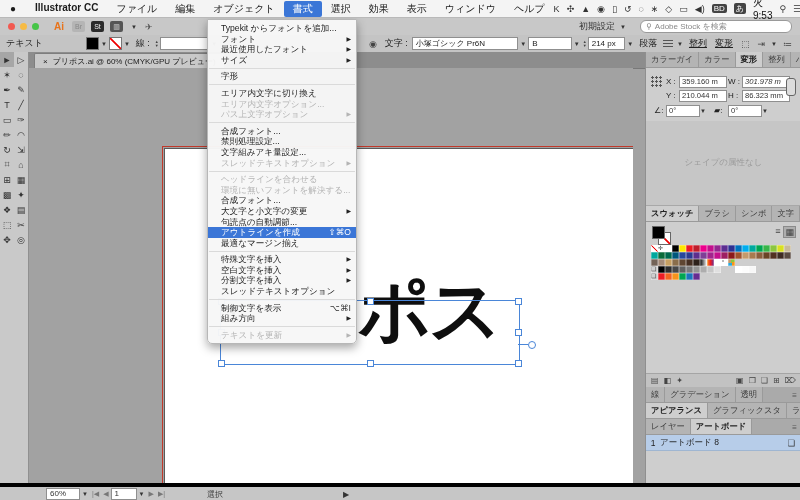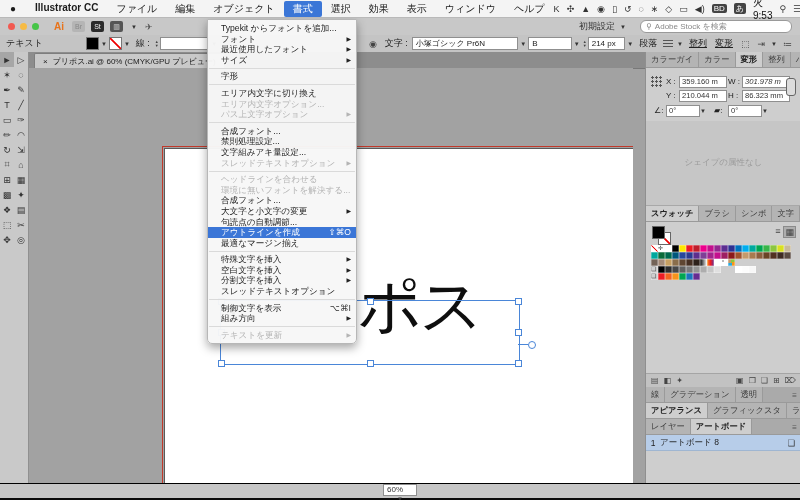--- a/index.html
+++ b/index.html
@@ -55,21 +55,21 @@
   .tb-draw{left:2px;top:315px;display:flex;gap:1px;}
   #screen-mode{left:8px;top:332px;font-size:10px;color:#333;}
   
   #tabbar{left:28px;top:52px;width:617px;height:16px;background:#8d8d8d;border-bottom:1px solid #787878;}
   #doctab{left:34px;top:53px;height:15px;background:#c9c9c9;border:1px solid #7e7e7e;border-bottom:none;
           display:flex;align-items:center;font-size:8px;color:#222;padding:0 8px;gap:5px;border-radius:2px 2px 0 0;}
   
   #pasteboard{left:28px;top:68px;width:605px;height:415px;background:#a2a2a2;overflow:hidden;}
   #page{left:136px;top:80px;width:491px;height:385px;background:#fff;border:1px solid #5a5a5a;
         outline:1px solid #c0392b;outline-offset:1px;}
-  #bigtext{left:330px;top:206px;font-size:63px;font-weight:400;color:#0e0e0e;letter-spacing:-3px;line-height:1;z-index:10;}
+  #bigtext{left:330px;top:206px;font-size:72px;font-weight:700;color:#0e0e0e;letter-spacing:-3px;line-height:1;z-index:10;}
   #text-frag{left:204px;top:243px;width:3px;height:12px;background:#111;z-index:10;}
   #selrect{left:192px;top:232px;width:298px;height:63px;border:1px solid #4a86d8;z-index:20;}
   .handle{position:absolute;width:5px;height:5px;background:#fff;border:1px solid #4a86d8;z-index:21;}
   #outport-line{left:490px;top:276px;width:10px;height:1px;background:#4a86d8;z-index:21;}
   #outport{left:500px;top:273px;width:6px;height:6px;border:1px solid #4a86d8;border-radius:50%;background:#fff;z-index:21;}
   
   #typemenu{left:207px;top:19px;width:148px;background:rgba(247,247,247,.97);border:1px solid #b7b7b7;
             border-radius:0 0 5px 5px;box-shadow:0 4px 10px rgba(0,0,0,.35);z-index:150;padding:3px 0;}
   .mi{height:10.6px;line-height:10.6px;font-size:8.6px;color:#222;padding:0 5px 0 13px;display:flex;white-space:nowrap;align-items:center;}
   .mi .lab{flex:1;overflow:hidden;}
@@ -126,22 +126,22 @@
   .swc.folder:before{content:"❏";position:absolute;left:0;top:-1px;font-size:6px;color:#555;}
   #swfooter{height:13px;background:#c2c2c2;border-top:1px solid #a5a5a5;display:flex;align-items:center;
             font-size:8px;color:#444;padding:0 5px;gap:5px;}
   #swfooter .right{margin-left:auto;display:flex;gap:5px;}
   
   #abrow{height:15px;background:#b7cde9;display:flex;align-items:center;font-size:8.5px;color:#1d1d1d;border-bottom:1px solid #9fb6d2;}
   #abrow .num{width:14px;text-align:center;}
   #abrow .picon{margin-left:auto;padding-right:6px;color:#333;}
   #dockrest{height:36px;background:#cecece;}
   
-  #statusbar{left:0;top:483px;width:800px;height:14px;background:#c6c6c6;border-top:1px solid #000000;
-             display:flex;align-items:center;font-size:8px;color:#333;z-index:5;flex-direction:column;}
+  #statusbar{left:0;top:483px;width:800px;height:14px;background:#c6c6c6;border-top:4px solid #000000;
+             display:flex;align-items:center;font-size:8px;color:#333;z-index:5;}
   .sb-field{background:#fff;border:1px solid #8f8f8f;height:10px;line-height:10px;padding:0 3px;}
   .sb-gap{color:#777;margin:0 2px;font-size:7px;}
   #hscroll{position:absolute;left:393px;top:484px;width:240px;height:12px;background:#d6d6d6;border:1px solid #aaa;
            display:flex;align-items:center;font-size:7px;color:#666;}
   #hthumb{position:absolute;left:55px;top:2px;width:22px;height:7px;background:#9a9a9a;border-radius:4px;}
   #vs-btn{position:absolute;left:633px;top:484px;width:12px;height:12px;background:#d6d6d6;border:1px solid #aaa;
           font-size:6px;color:#555;display:flex;align-items:center;justify-content:center;}
   #sb-right{position:absolute;left:646px;top:483px;width:154px;height:14px;border-left:1px solid #9a9a9a;
             display:flex;align-items:center;font-size:8px;color:#333;padding-left:4px;box-sizing:border-box;}
   #sb-right .ics{margin-left:auto;display:flex;gap:4px;padding-right:6px;color:#555;font-size:7px;}

